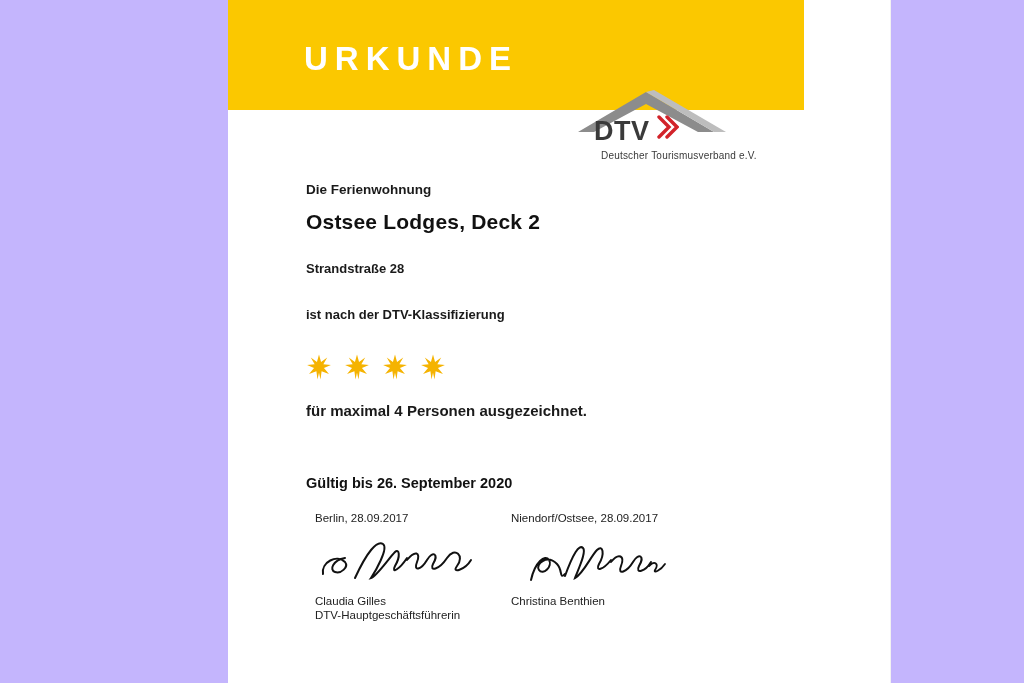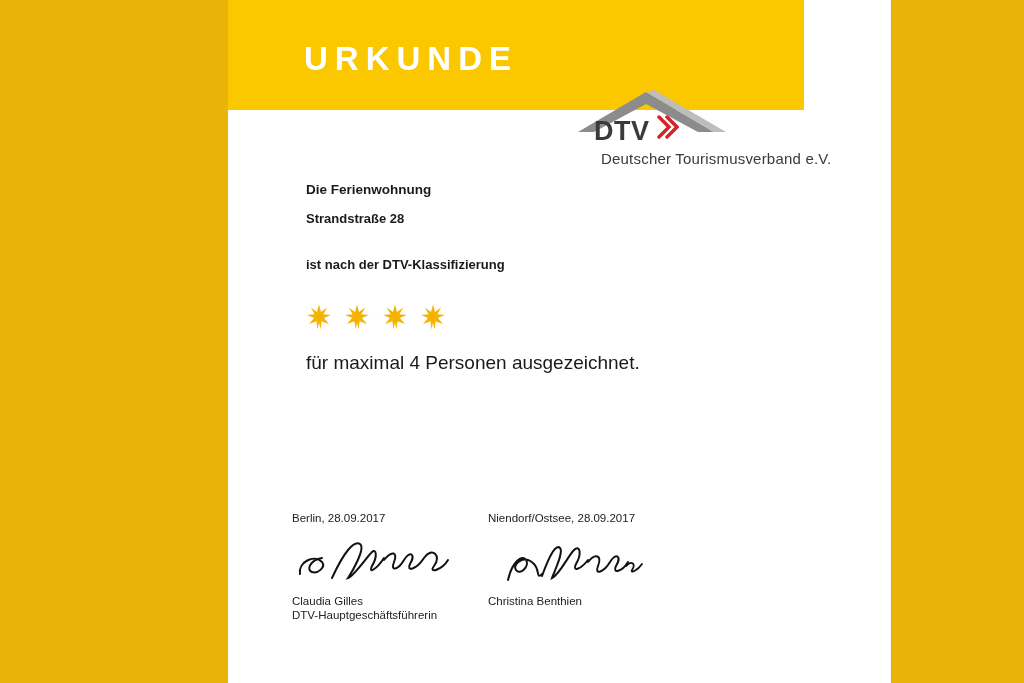--- a/index.html
+++ b/index.html
@@ -13,21 +13,21 @@
     overflow: hidden;
     font-family: "Liberation Sans", sans-serif;
     color: #1a1a1a;
   }
 
   
   #certificate {
     position: relative;
     width: 1024px;
     height: 683px;
-    background: #eab308;
+    background: #c4b5fd;
   }
 
   
   .sheet {
     position: absolute;
     left: 228px;
     top: 0px;
     width: 662px;
     height: 683px;
     background: #ffffff;
@@ -94,21 +94,21 @@
   .logo-klass {
     font-size: 26px;
     color: #1a1a1a;
     font-family: "Liberation Sans", sans-serif;
     letter-spacing: 0px;
   }
   .logo-sub {
     position: absolute;
     left: 25px;
     top: 62px;
-    font-size: 15px;
+    font-size: 10px;
     color: #3a3a3a;
     letter-spacing: 0.2px;
     white-space: nowrap;
     font-family: "Liberation Sans", sans-serif;
   }
 
   
   .body-area {
     position: absolute;
     left: 306px;
@@ -145,36 +145,36 @@
 
   
   .stars {
     display: flex;
     gap: 12px;
     margin-bottom: 22px;
   }
   .star-svg { display: block; }
 
   .line-max {
-    font-size: 19px;
-    font-weight: normal;
+    font-size: 15px;
+    font-weight: bold;
     color: #1a1a1a;
     margin-bottom: 56px;
   }
   .line-valid {
     font-size: 14.5px;
     font-weight: bold;
     color: #111111;
     margin-bottom: 26px;
   }
 
   
   .sig-row {
     position: absolute;
-    left: 292px;
+    left: 315px;
     top: 512px;
     width: 560px;
     height: 130px;
   }
   .sig-col { position: absolute; top: 0; }
   .sig-col.left  { left: 0px;   width: 230px; }
   .sig-col.right { left: 196px; width: 260px; }
 
   .sig-place {
     font-size: 11.5px;
@@ -219,20 +219,21 @@
         </svg>
       </span>
     </div>
     <div class="logo-sub">Deutscher Tourismusverband e.V.</div>
   </div>
 
   <div class="body-area">
 
     <div class="line-intro">Die Ferienwohnung</div>
 
+    <div class="line-name">Ostsee Lodges, Deck 2</div>
 
     <div class="addr">
       <div>Strandstraße 28</div>
     </div>
 
     <div class="line-eval">
       <div>ist nach der DTV-Klassifizierung</div>
     </div>
 
     <div class="stars">
@@ -245,20 +246,21 @@
       <svg class="star-svg" width="26" height="26" viewBox="0 0 24 24">
         <path fill="#f5b301" d="M12 0.5 L13.9 7.3 L19.6 3.2 L16.0 9.4 L23 10.2 L16.6 13 L21.2 18.4 L14.4 16 L13.4 23.5 L12 17.2 L10.6 23.5 L9.6 16 L2.8 18.4 L7.4 13 L1 10.2 L8 9.4 L4.4 3.2 L10.1 7.3 Z"></path>
       </svg>
       <svg class="star-svg" width="26" height="26" viewBox="0 0 24 24">
         <path fill="#f5b301" d="M12 0.5 L13.9 7.3 L19.6 3.2 L16.0 9.4 L23 10.2 L16.6 13 L21.2 18.4 L14.4 16 L13.4 23.5 L12 17.2 L10.6 23.5 L9.6 16 L2.8 18.4 L7.4 13 L1 10.2 L8 9.4 L4.4 3.2 L10.1 7.3 Z"></path>
       </svg>
     </div>
 
     <div class="line-max">für maximal 4 Personen ausgezeichnet.</div>
 
+    <div class="line-valid">Gültig bis 26. September 2020</div>
   </div>
 
   <div class="sig-row">
 
     <div class="sig-col left">
       <div class="sig-place">Berlin, 28.09.2017</div>
       <div class="sig-scribble">
         <svg width="170" height="58" viewBox="0 0 170 58">
           <path d="M8 38 C6 26, 22 18, 30 26 C34 31, 26 38, 20 36 C14 34, 18 24, 30 22" stroke="#111" stroke-width="2" fill="none" stroke-linecap="round"></path>
           <path d="M40 42 C52 16, 62 4, 68 8 C74 12, 60 36, 56 42 C62 40, 74 22, 80 16 C84 12, 86 20, 80 30 C76 38, 84 34, 92 22" stroke="#111" stroke-width="2" fill="none" stroke-linecap="round"></path>

